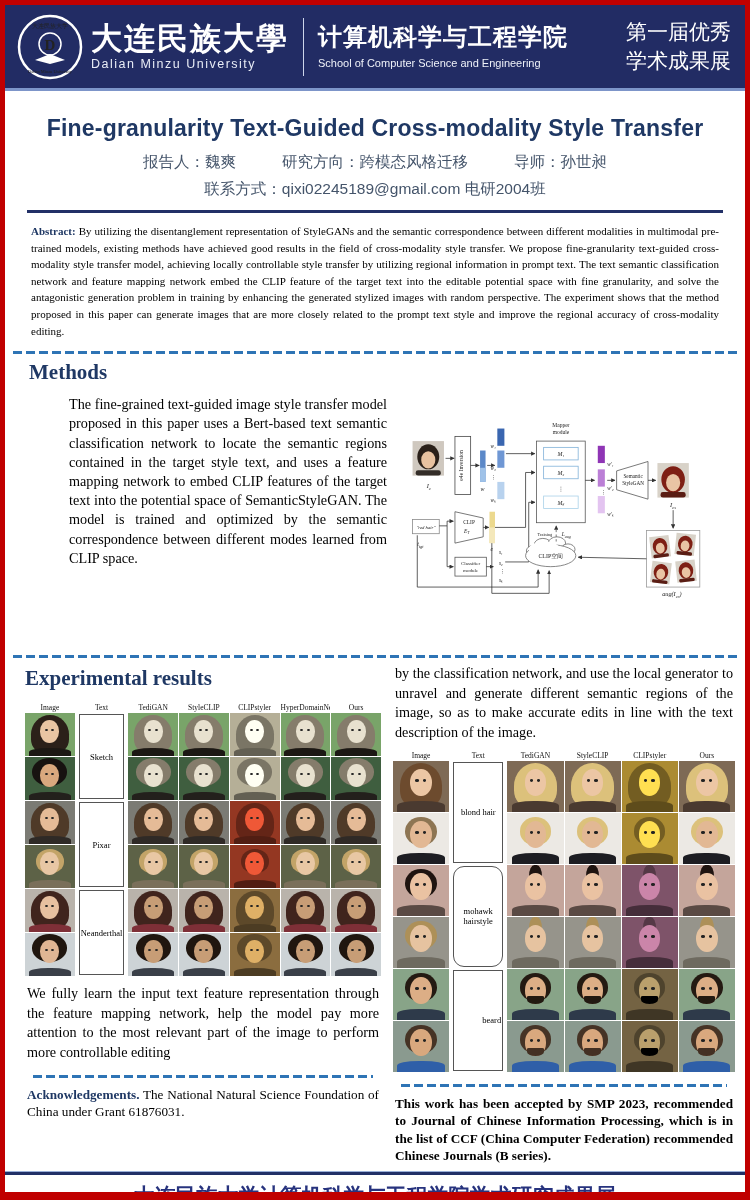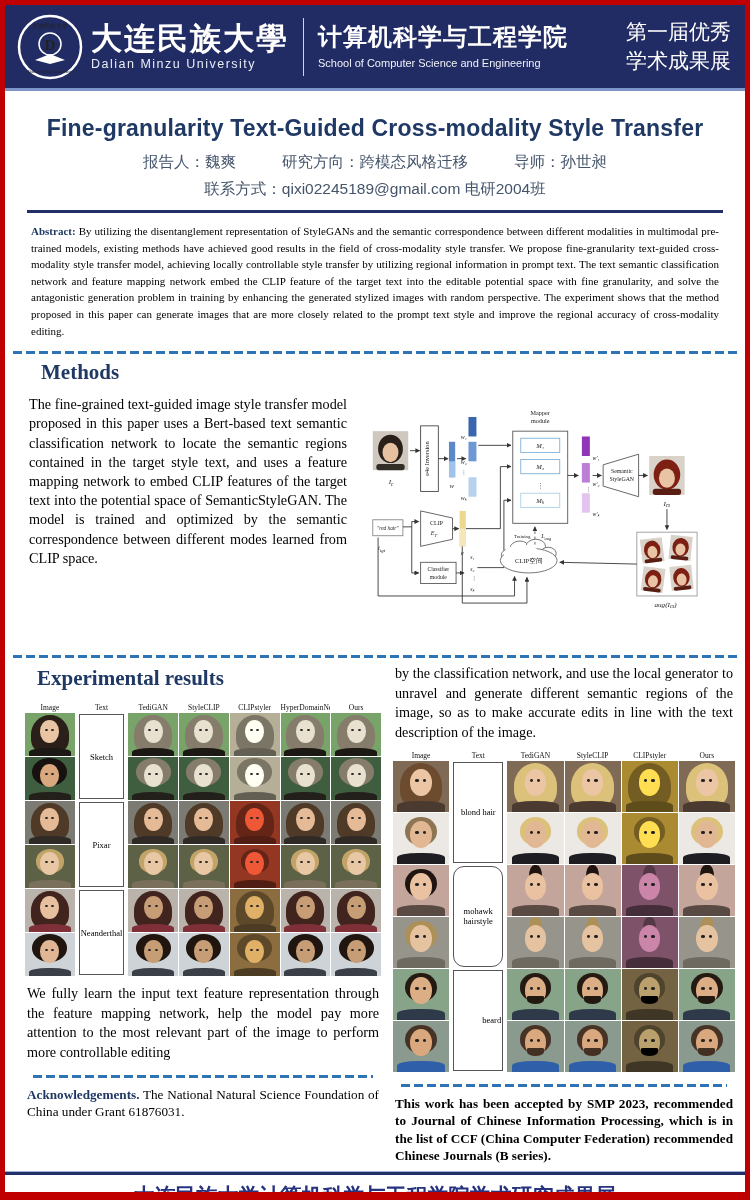--- a/index.html
+++ b/index.html
@@ -26,22 +26,22 @@
   .meta2{text-align:center;margin-top:6px;font-family:"Liberation Sans", sans-serif;font-size:15.5px;color:#44546a;}
   .navy-rule{height:3px;background:#223067;margin:10px 22px 0;}
   
   .abs{margin:10px 26px 0;font-size:11px;line-height:16.6px;text-align:justify;color:#000;}
   .abs b{color:#1f3864;}
   .dashed{height:3px;margin:12px 8px 6px;
     background:repeating-linear-gradient(90deg,#2e74b5 0 9px,transparent 9px 13px);}
   
   .methods{padding:0 24px;}
   .methods h2,.results h2{font-family:"Liberation Serif", serif;font-weight:bold;color:#1f3864;
-    font-size:21px;margin:2px 12px 8px;}
-  .mflex{display:flex;gap:24px;}
+    font-size:21px;margin:2px 0 8px;}
+  .mflex{display:flex;gap:24px;margin-left:40px;}
   .mtext{width:318px;flex:0 0 auto;font-size:14.2px;line-height:19.2px;text-align:justify;margin:2px 0 0;}
   .mdiag{flex:1 1 auto;}
   svg text{font-family:"Liberation Serif", serif;fill:#222;}
   
   .results{display:flex;gap:12px;padding:0 20px;margin-top:2px;}
   .colL{width:356px;flex:0 0 auto;}
   .colR{width:342px;flex:0 0 auto;}
   .note{font-size:14.2px;line-height:19.6px;text-align:justify;margin:8px 2px 0;}
   .figure{display:grid;gap:1px;margin-top:4px;}
   .fig-h{font-size:7.5px;text-align:center;color:#111;white-space:nowrap;overflow:hidden;align-self:end;}

